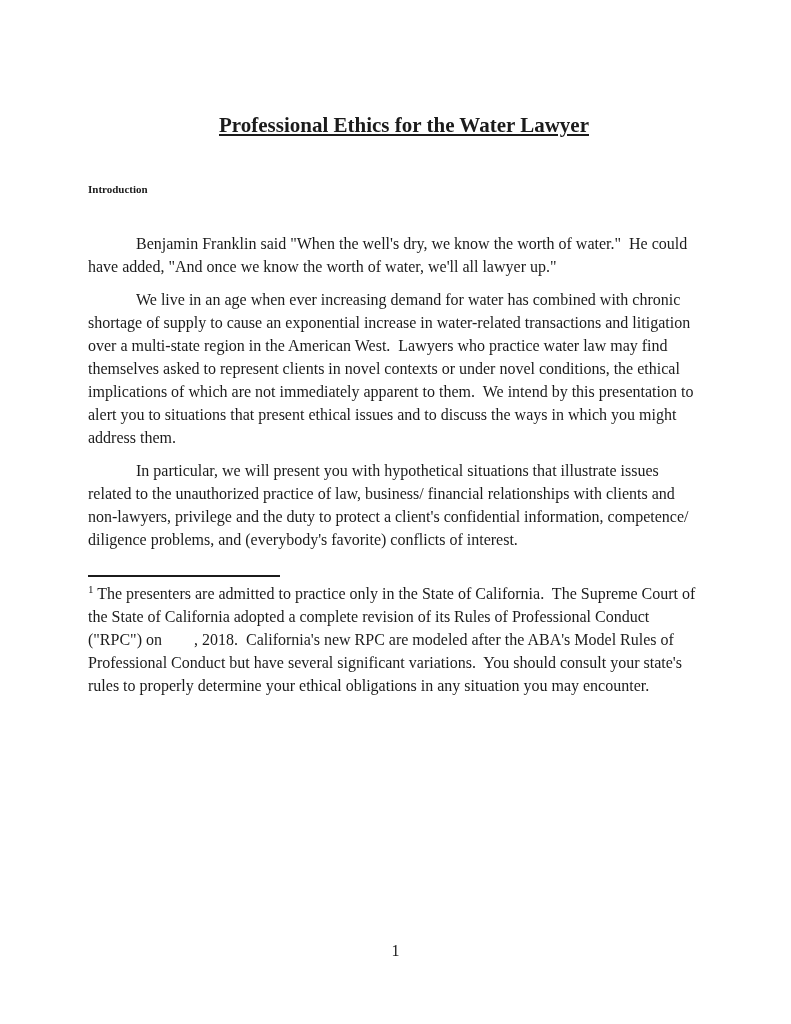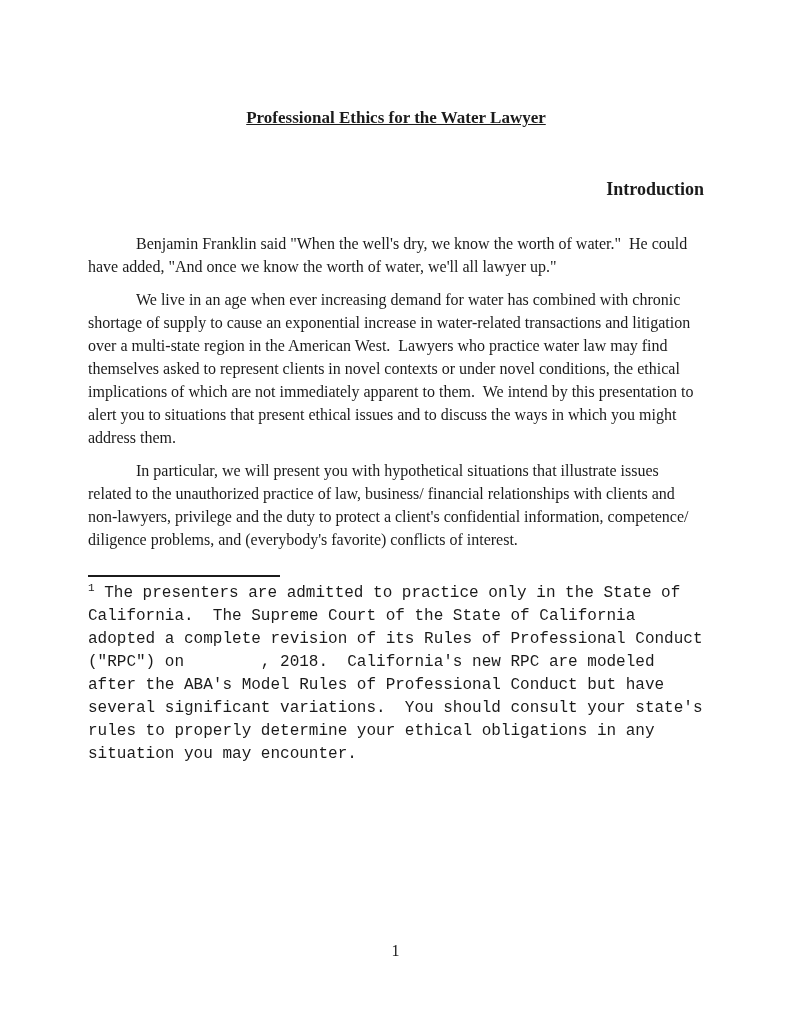--- a/index.html
+++ b/index.html
@@ -16,37 +16,37 @@
     color: #1b1b1b;
     font-family: "Liberation Serif", "DejaVu Serif", serif;
     font-size: 16px;
     overflow: hidden;
   }
   .doc-title {
     position: absolute;
     top: 106px;
     left: 88px;
     width: 616px;
-    margin: 0;
-    font-size: 17px;
+    margin: 8px;
+    font-size: 21px;
     font-weight: bold;
     text-align: center;
     text-decoration: underline;
     line-height: 23px;
     white-space: pre-wrap;
   }
   .section-heading {
     position: absolute;
     top: 178px;
     left: 88px;
     width: 616px;
     margin: 0;
-    font-size: 18px;
+    font-size: 11px;
     font-weight: bold;
-    text-align: right;
+    text-align: left;
     line-height: 23px;
   }
   .body-text {
     position: absolute;
     top: 232px;
     left: 88px;
     width: 616px;
   }
   .para {
     margin: 0 0 10px 0;
@@ -70,21 +70,20 @@
     width: 192px;
     height: 2px;
     background: #1b1b1b;
     margin: 0 0 5px 0;
   }
   .footnote-text {
     margin: 0;
     line-height: 23px;
     white-space: pre-wrap;
     text-align: left;
-    font-family: Liberation Mono, monospace;
   }
   .page-number {
     position: absolute;
     top: 939px;
     left: 0;
     width: 791px;
     text-align: center;
     line-height: 23px;
   }
 </style>

